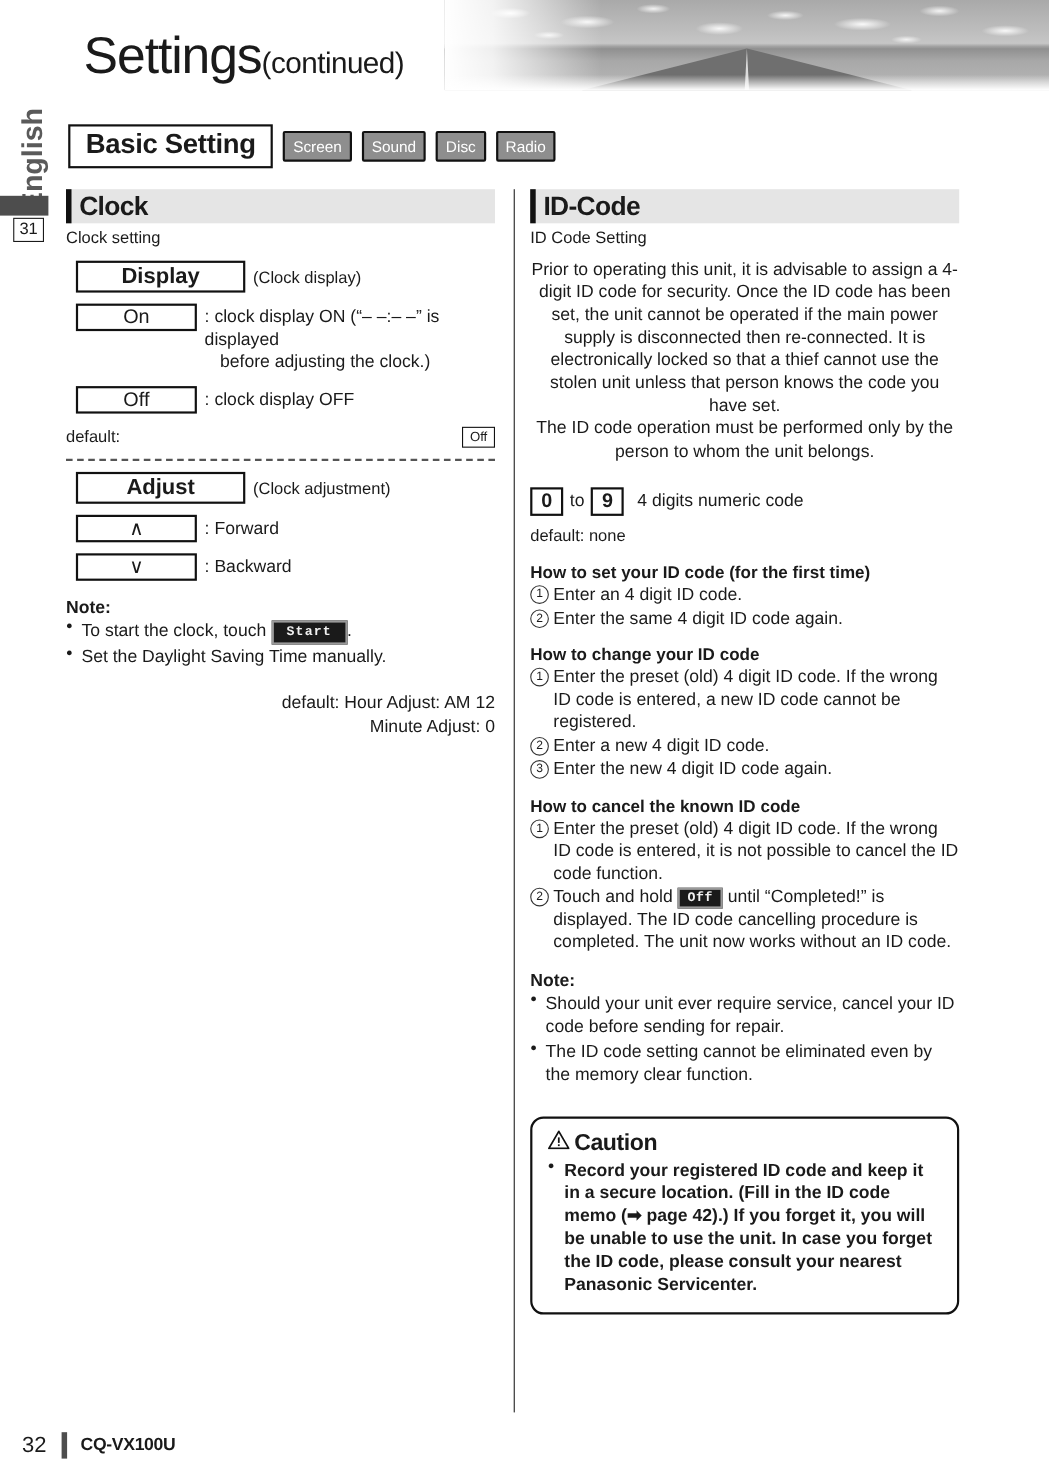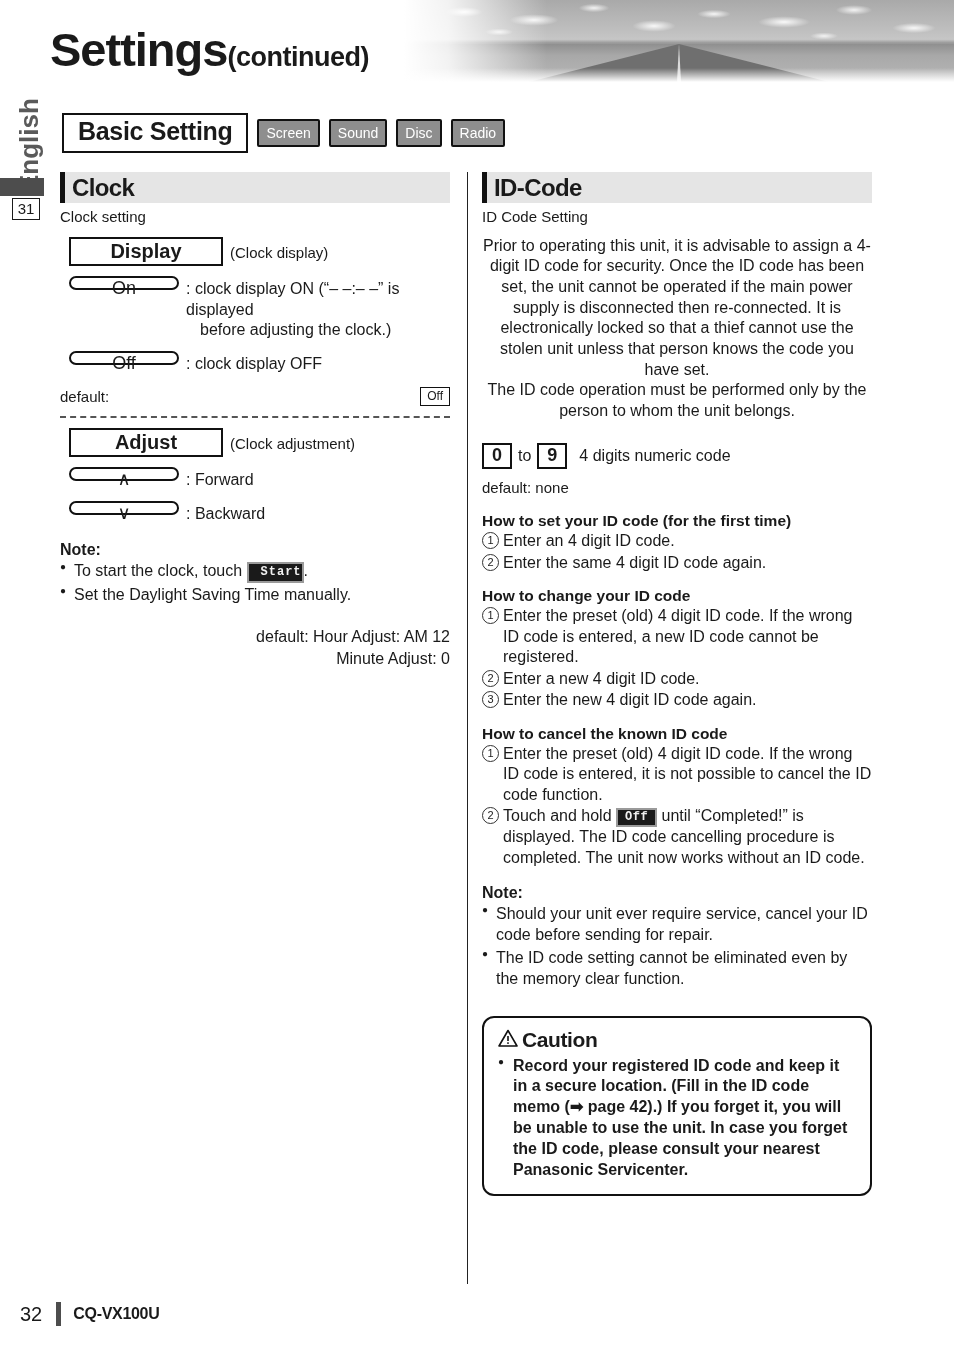--- a/index.html
+++ b/index.html
@@ -87,24 +87,24 @@
   .banner-fade-bottom {
     position: absolute;
     left: 0; right: 0; bottom: 0;
     height: 14px;
     background: linear-gradient(to bottom, rgba(255,255,255,0), #ffffff);
   }
 
   
   .page-title {
     position: absolute;
-    left: 50px;
+    left: 76px;
     top: 26px;
     font-size: 47px;
-    font-weight: bold;
+    font-weight: normal;
     letter-spacing: -1px;
     line-height: 1;
     white-space: nowrap;
   }
   .page-title .cont {
     font-size: 27px;
     letter-spacing: -0.5px;
   }
 
   
@@ -238,27 +238,26 @@
     flex: none;
   }
   .key-major {
     width: 154px;
     height: 29px;
     line-height: 25px;
     margin-left: 9px;
   }
   .key-minor {
     width: 110px;
-    height: 14px;
+    height: 25px;
     line-height: 21px;
     font-weight: normal;
     font-size: 18px;
     margin-left: 9px;
     border-width: 2px;
-    border-radius: 11px;
   }
   .opt-desc {
     font-size: 16px;
     line-height: 1.3;
     margin-left: 7px;
     padding-top: 3px;
   }
   .opt-desc-major {
     font-size: 15px;
     padding-top: 6px;
@@ -317,21 +316,21 @@
   }
   .btn-dark {
     display: inline-block;
     background: #1a1a1a;
     color: #f0f0f0;
     border: 2px solid #9a9a9a;
     font-family: "Liberation Mono", monospace;
     font-size: 12px;
     font-weight: bold;
     letter-spacing: 1px;
-    padding: 1px 0 2px 12px;
+    padding: 1px 12px 2px 12px;
     vertical-align: 1px;
     line-height: 1.2;
   }
   .btn-dark-sm {
     padding: 0px 7px 1px 7px;
     letter-spacing: 0.5px;
   }
   .defaults-right {
     text-align: right;
     font-size: 16px;

